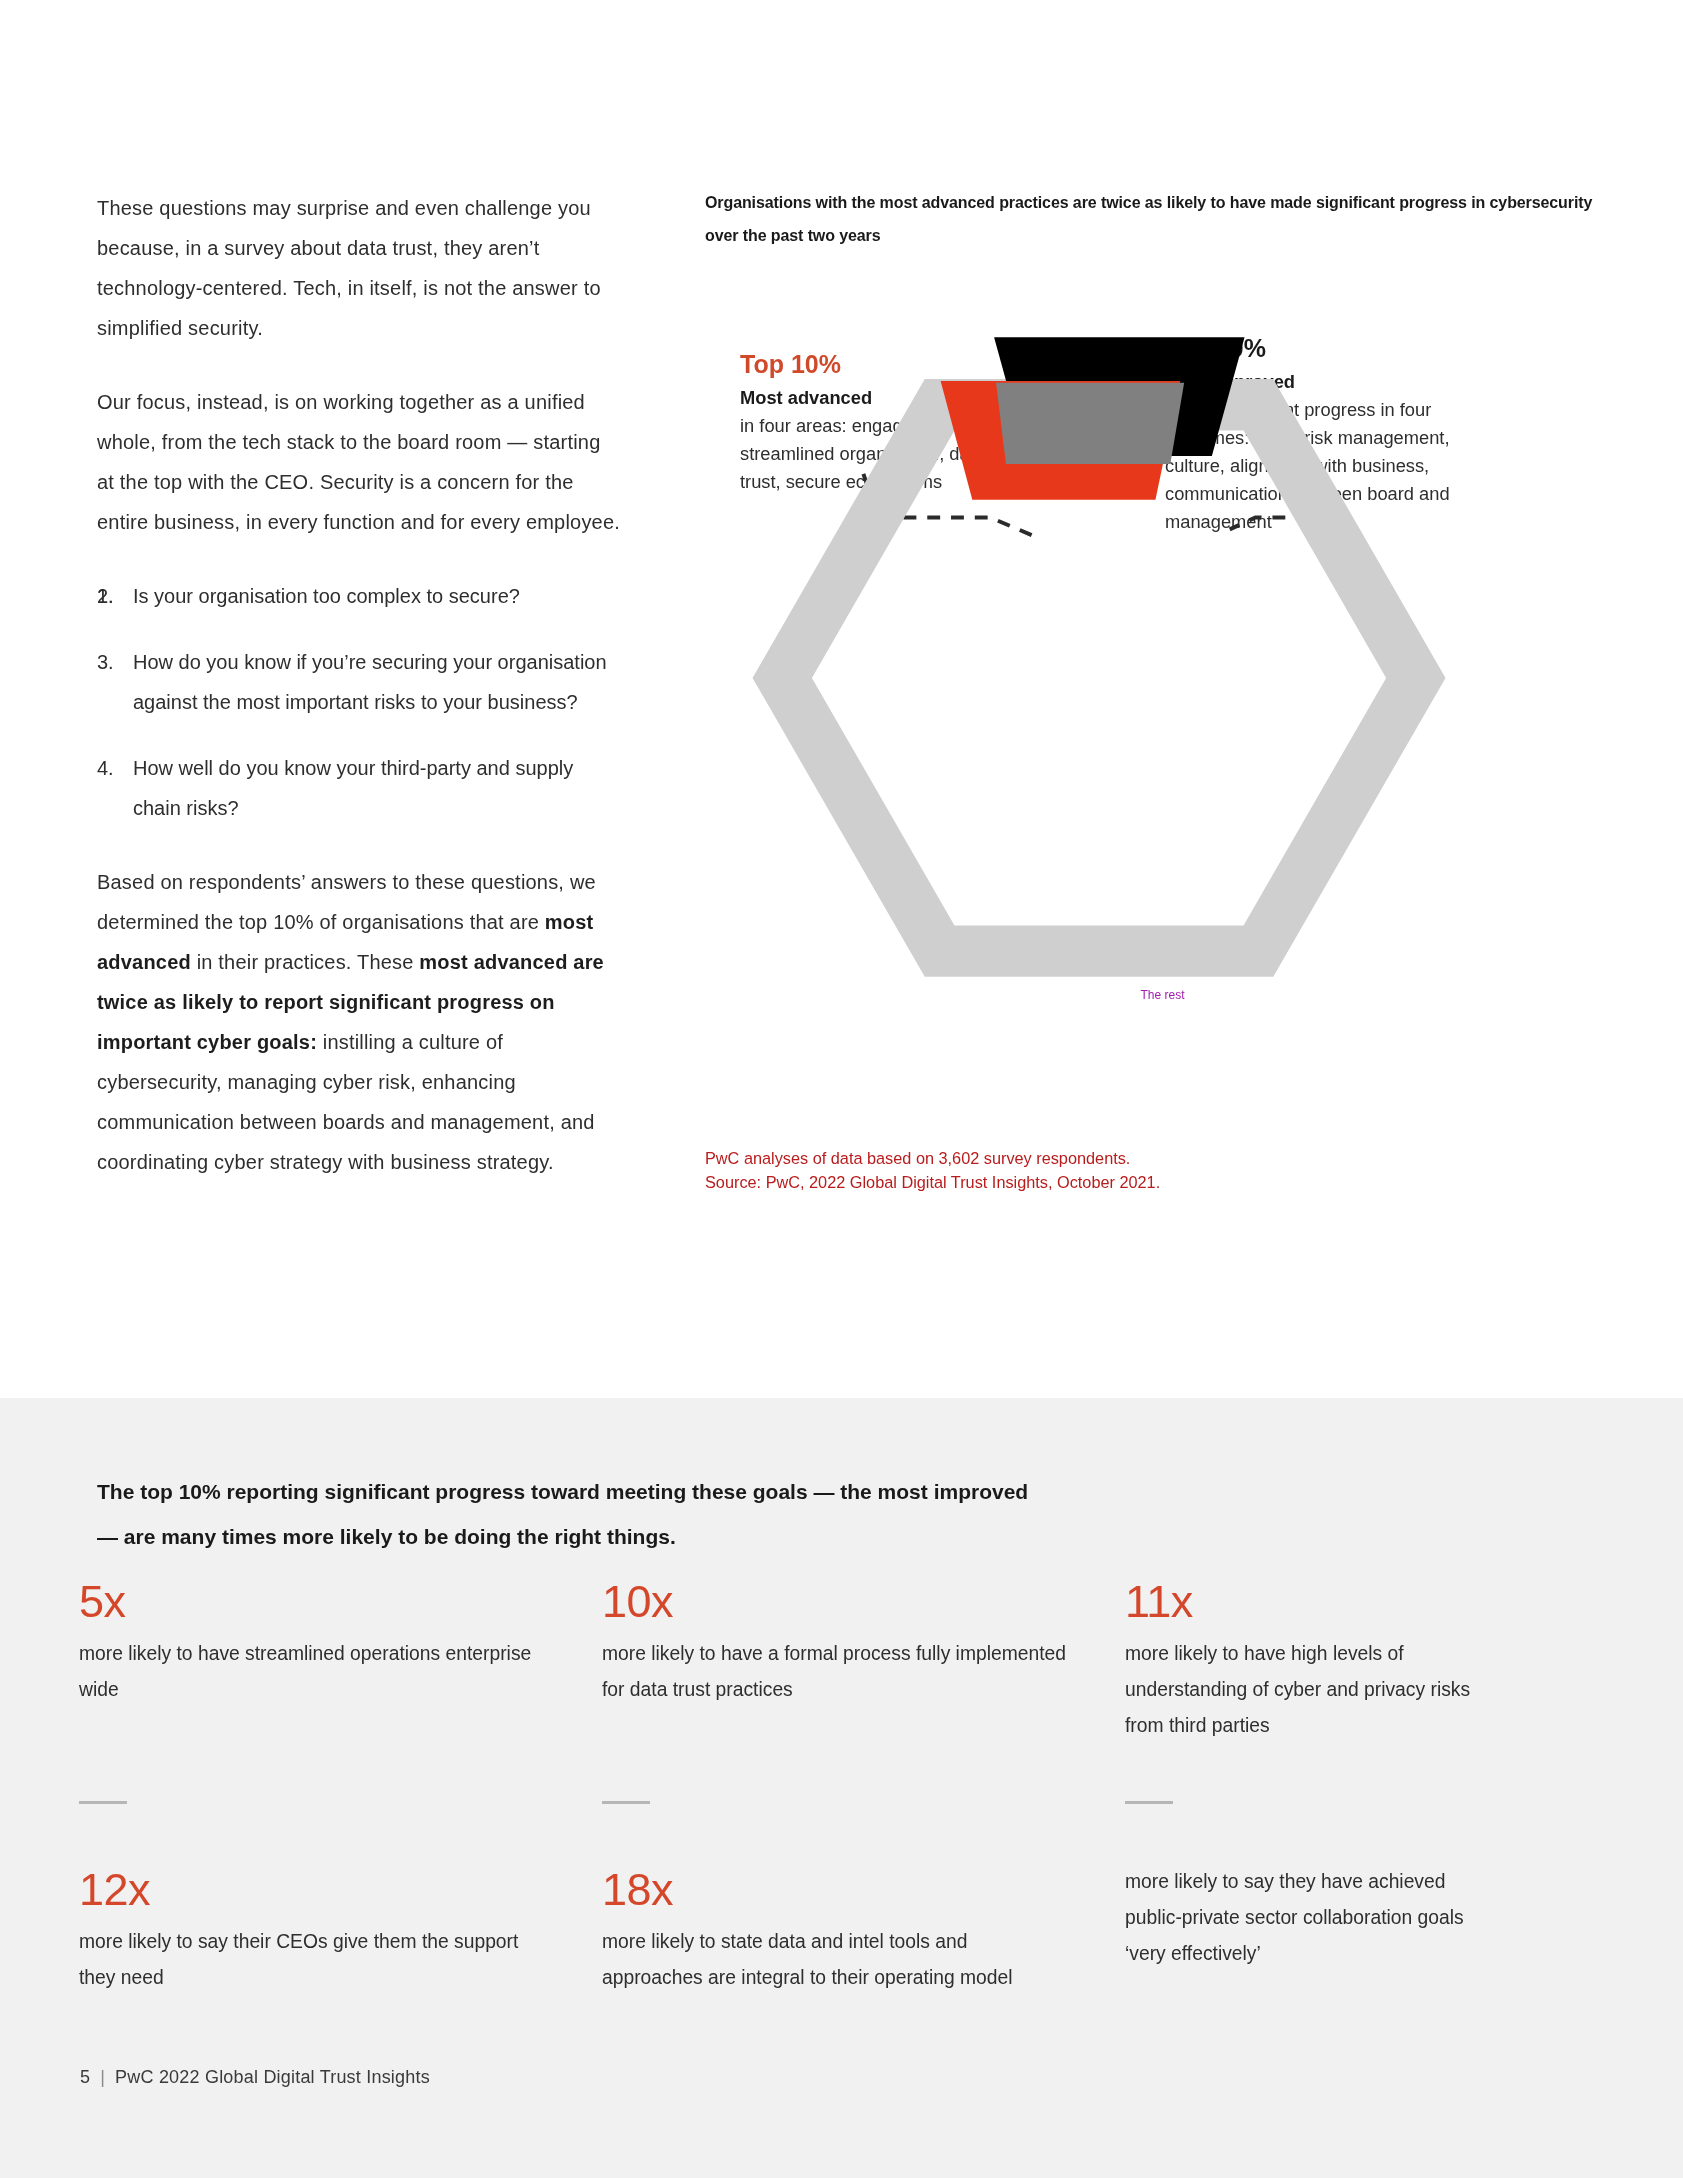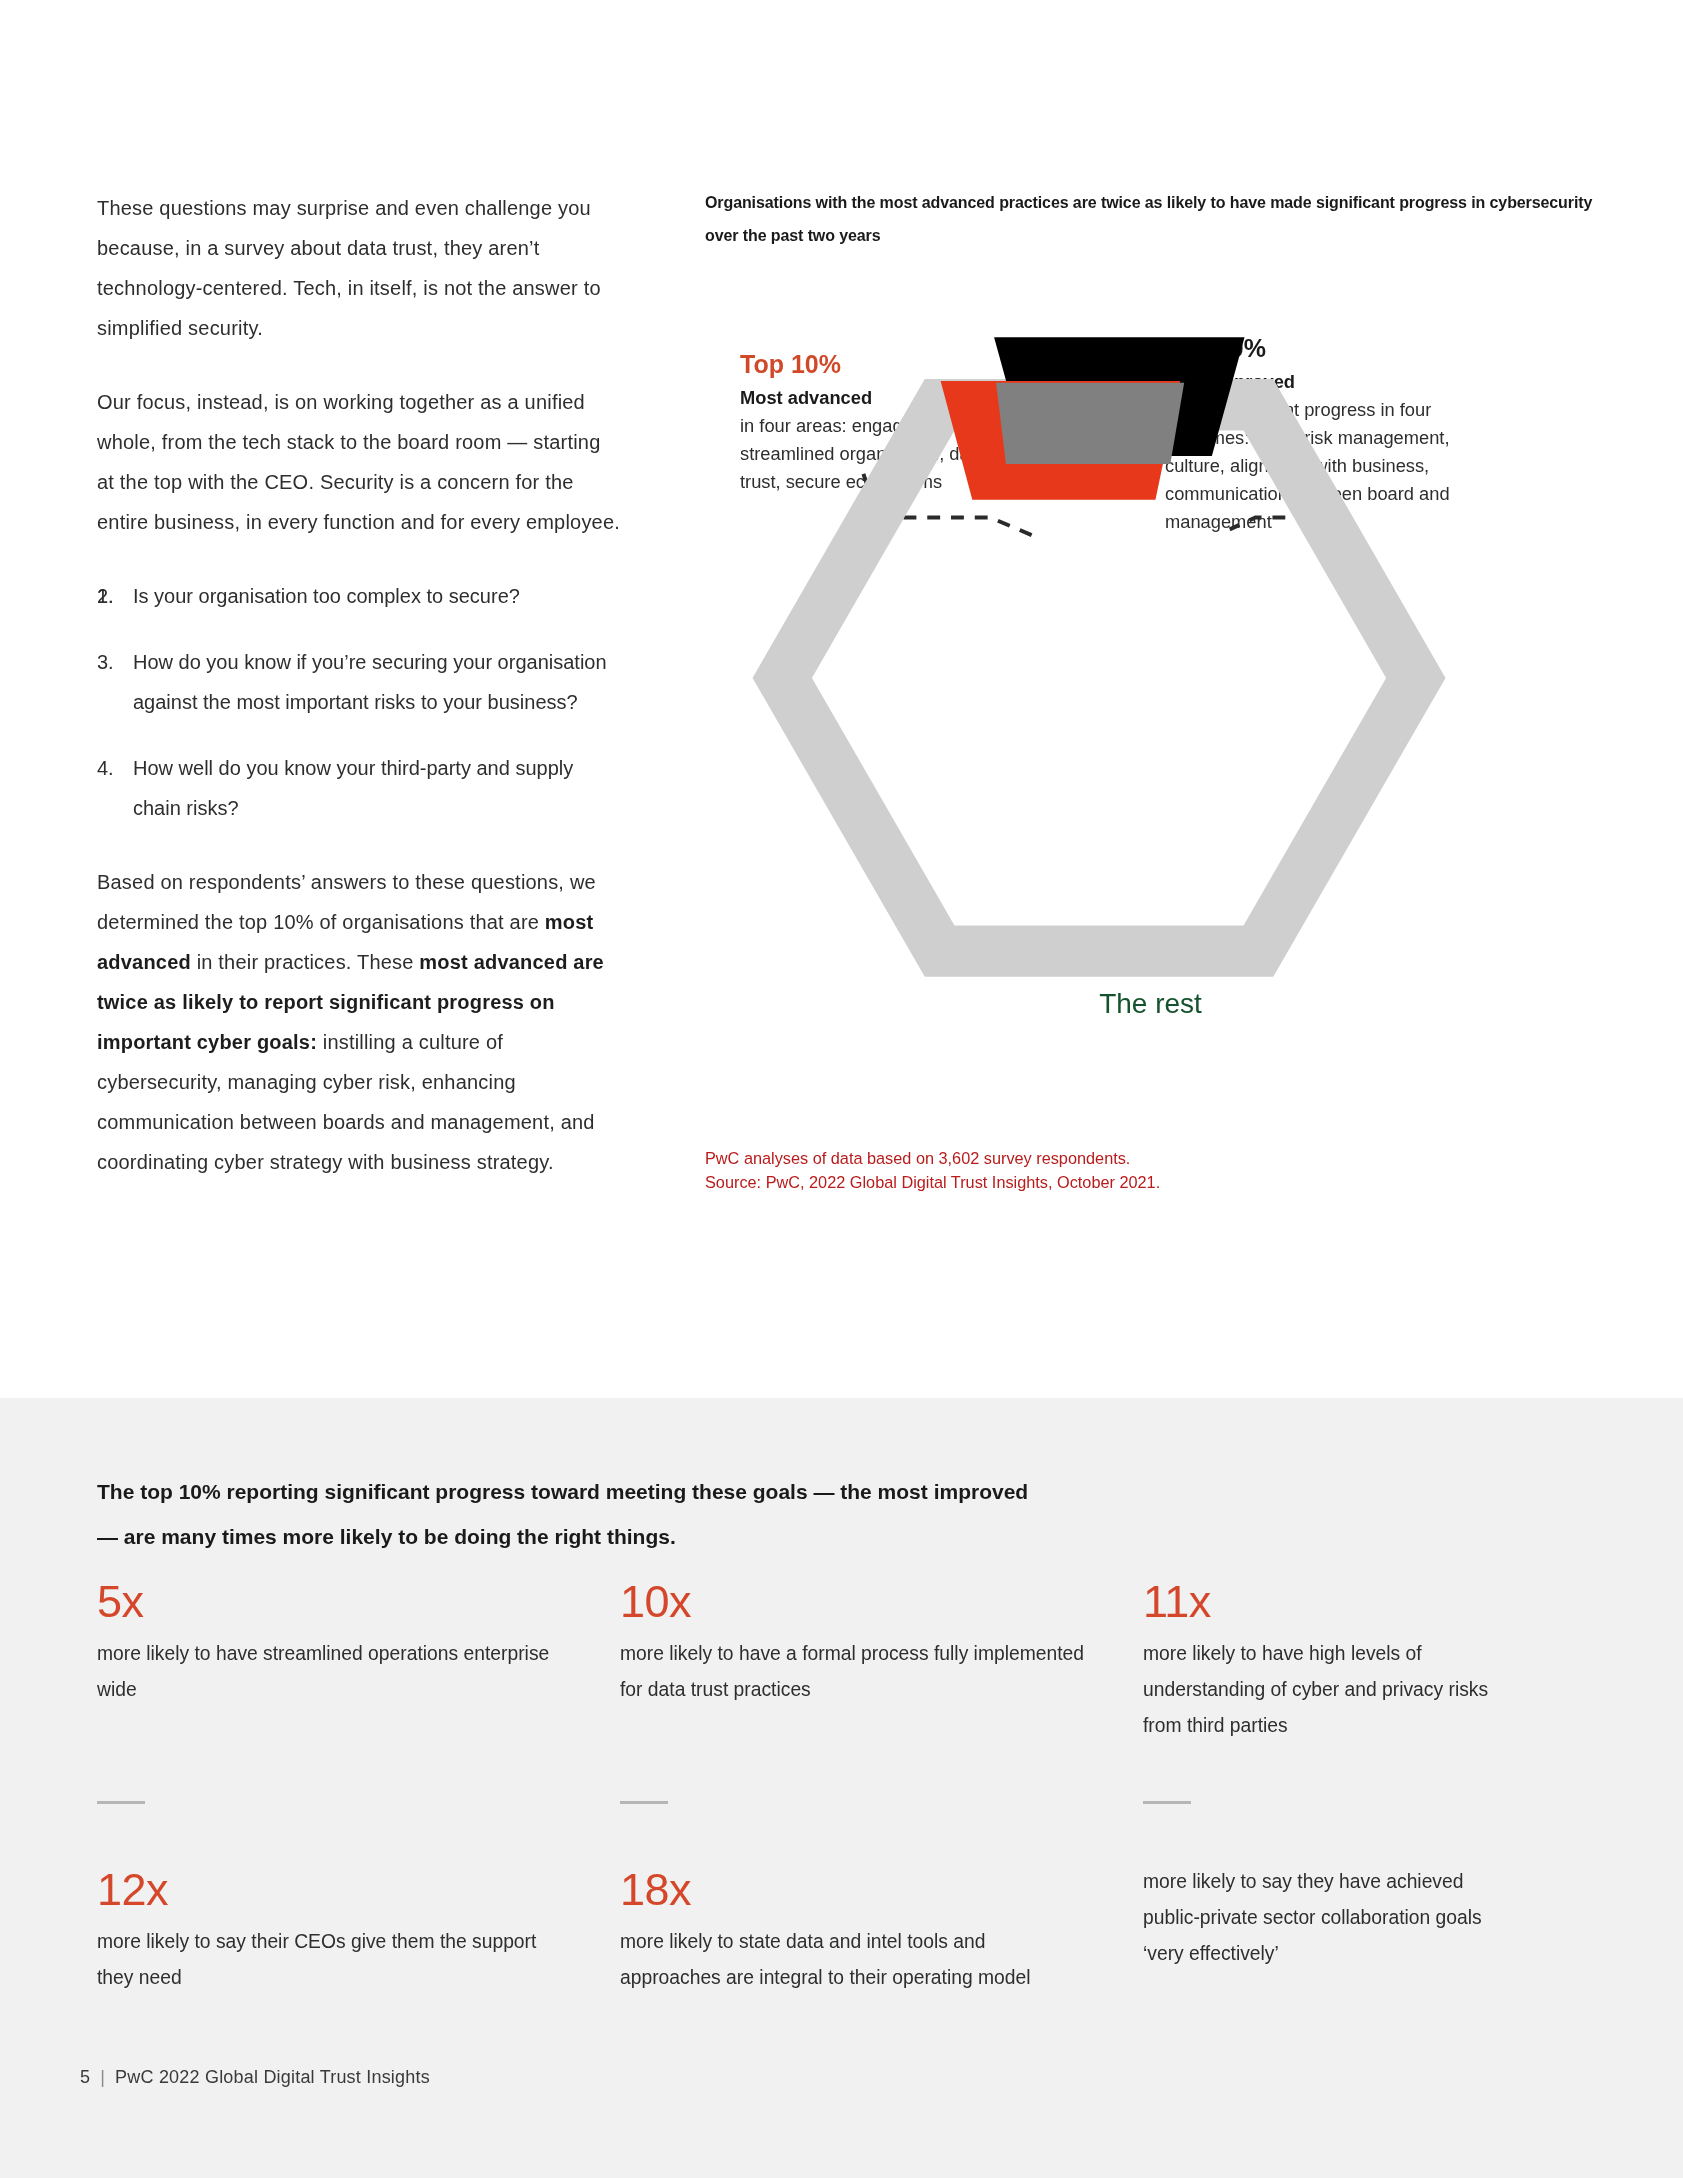--- a/index.html
+++ b/index.html
@@ -111,26 +111,26 @@
   .anno-left { left: 35px; top: 77px; width: 287px; }
   .anno-right { left: 460px; top: 61px; width: 327px; }
 
   .chart-svg {
     position: absolute;
     left: 0; top: 0;
   }
 
   .rest-label {
     position: absolute;
-    left: 0;
+    left: 12px;
     top: 718px;
     width: 891px;
     text-align: center;
-    font-size: 28px;
-    color: #14532d;
+    font-size: 12px;
+    color: #a21caf;
   }
 
   .source-note {
     position: absolute;
     left: 0;
     top: 876px;
     font-size: 16.3px;
     line-height: 24px;
     color: #b91c1c;
   }
@@ -151,21 +151,21 @@
     top: 71px;
     width: 1168px;
     font-size: 21px;
     line-height: 45px;
     font-weight: 700;
     color: #1a1a1a;
   }
 
   .stats-grid {
     position: absolute;
-    left: 97px;
+    left: 79px;
     top: 178px;
     width: 1485px;
     display: grid;
     grid-template-columns: 523px 523px 436px;
     grid-template-rows: auto auto;
   }
   .stat {
     position: relative;
     padding-right: 59px;
     padding-bottom: 57px;

